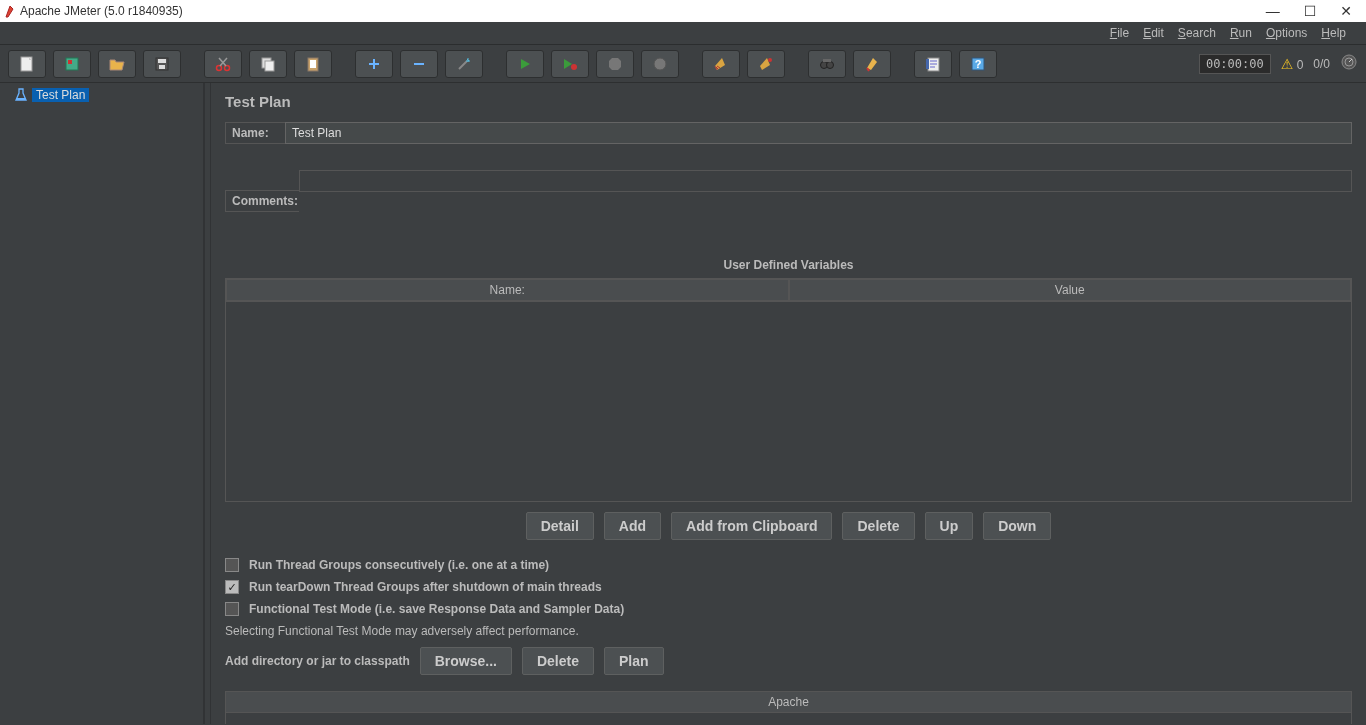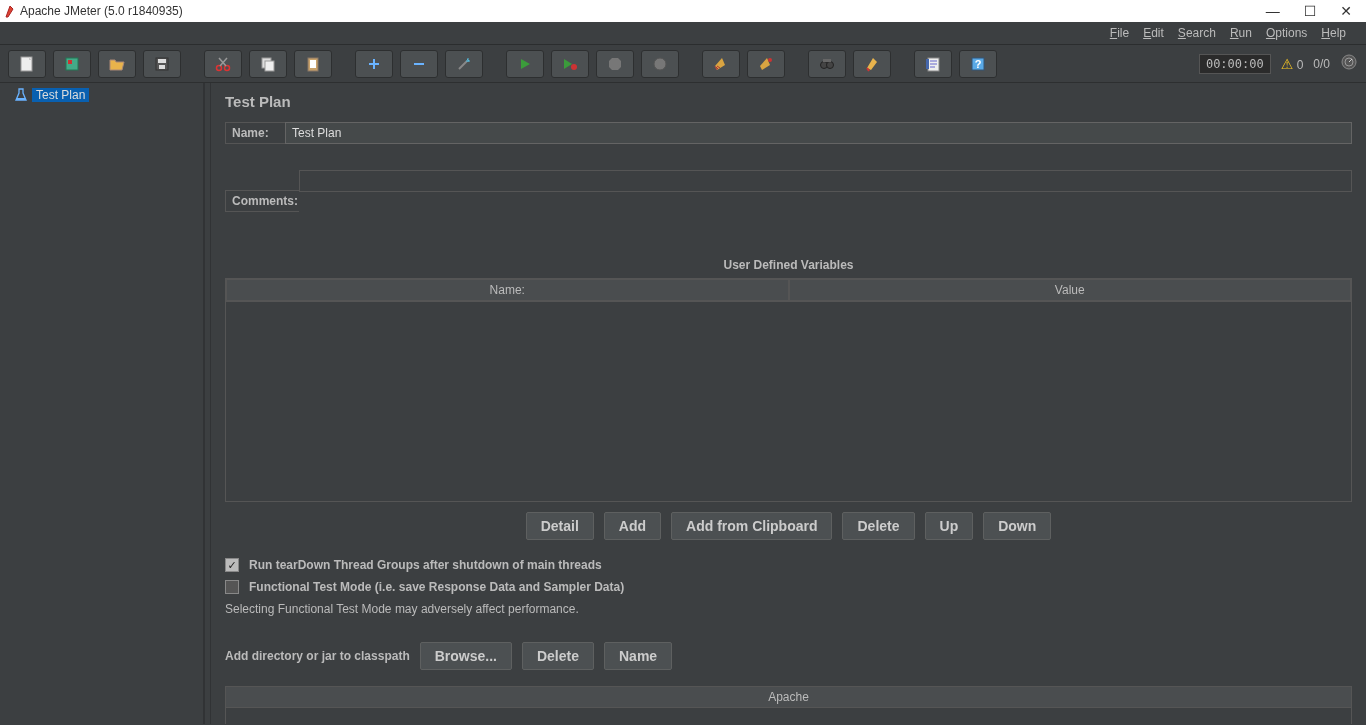--- a/index.html
+++ b/index.html
@@ -51,21 +51,21 @@
   .vars-body { height: 200px; background: #3c3f41; border-top: 1px solid #555;}
   
   .btn-row { display: flex; justify-content: center; gap: 10px; margin: 10px 0 18px; }
   .btn { background: #4c5052; border: 1px solid #5e6060; color: #ccc; padding: 5px 14px; font-size: 14px; cursor: pointer; font-weight: bold; border-radius: 2px;}
   
   .chk-row { display: flex; align-items: center; margin: 8px 0; }
   .chk { width: 14px; height: 14px; border: 1px solid #888; background: #555; margin-right: 10px; display: inline-flex; align-items: center; justify-content: center; color: #222; font-size: 11px; cursor: pointer;}
   .chk.checked { background: #bbb; }
   .chk-label { font-weight: bold; color: #bbb; }
   
-  .hint { margin: 6px 0 26px; color: #bbb; }
+  .hint { margin: 6px 0 9px; color: #bbb; }
   .cp-row { display: flex; align-items: center; gap: 10px; margin-bottom: 16px;}
   .cp-label { font-weight: bold; }
   
   .lib-header { text-align: center; background: #4a4d4f; border: 1px solid #555; padding: 3px 0; }
   .lib-body { height: 68px; border: 1px solid #555; border-top: none; background: #3c3f41;}
 </style>
 </head>
 <body>
 
 <div class="titlebar">
@@ -268,32 +268,36 @@
     <div class="btn-row">
       <button class="btn">Detail</button>
       <button class="btn">Add</button>
       <button class="btn">Add from Clipboard</button>
       <button class="btn">Delete</button>
       <button class="btn">Up</button>
       <button class="btn">Down</button>
     </div>
 
     <div class="chk-row">
+      <span class="chk"></span>
+      <span class="chk-label">Run Thread Groups consecutively (i.e. one at a time)</span>
+    </div>
+    <div class="chk-row">
       <span class="chk checked">✓</span>
       <span class="chk-label">Run tearDown Thread Groups after shutdown of main threads</span>
     </div>
     <div class="chk-row">
       <span class="chk"></span>
       <span class="chk-label">Functional Test Mode (i.e. save Response Data and Sampler Data)</span>
     </div>
     <div class="hint">Selecting Functional Test Mode may adversely affect performance.</div>
 
     <div class="cp-row">
       <span class="cp-label">Add directory or jar to classpath</span>
       <button class="btn">Browse...</button>
       <button class="btn">Delete</button>
-      <button class="btn">Name</button>
+      <button class="btn">Plan</button>
     </div>
 
     <div class="lib-header">Apache</div>
     <div class="lib-body"></div>
   </div>
 </div>
 
 </body></html>

